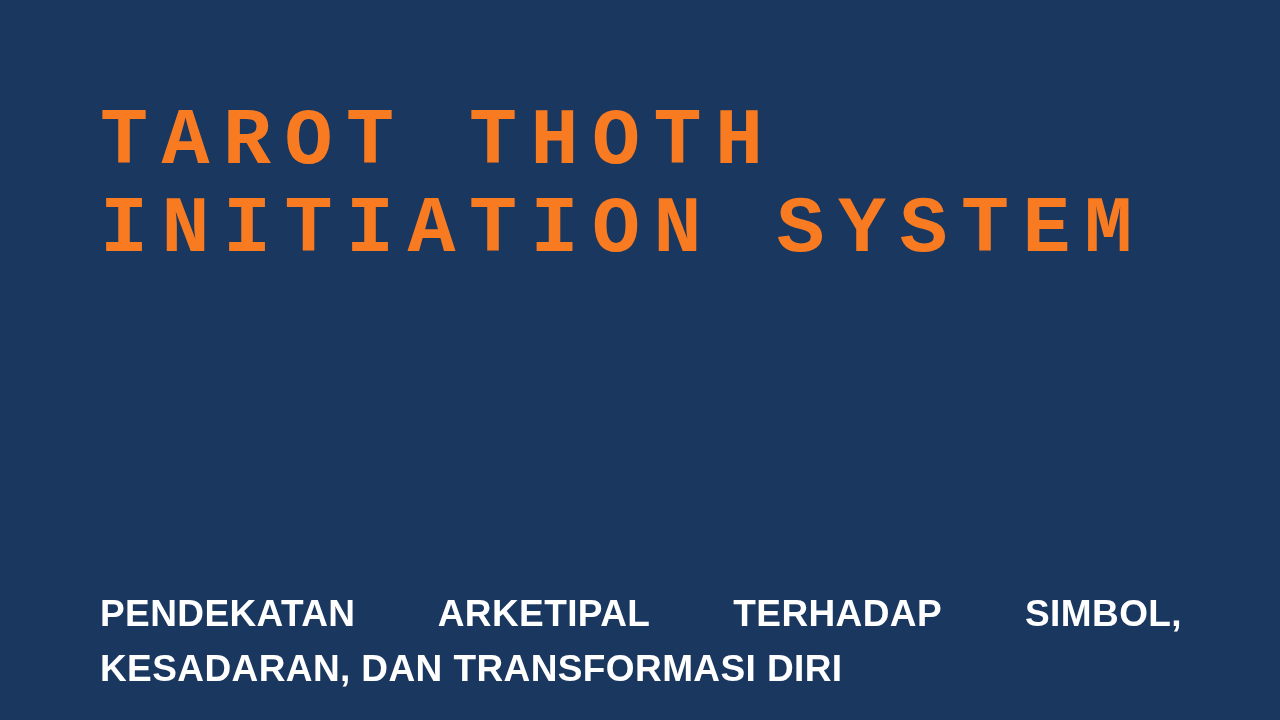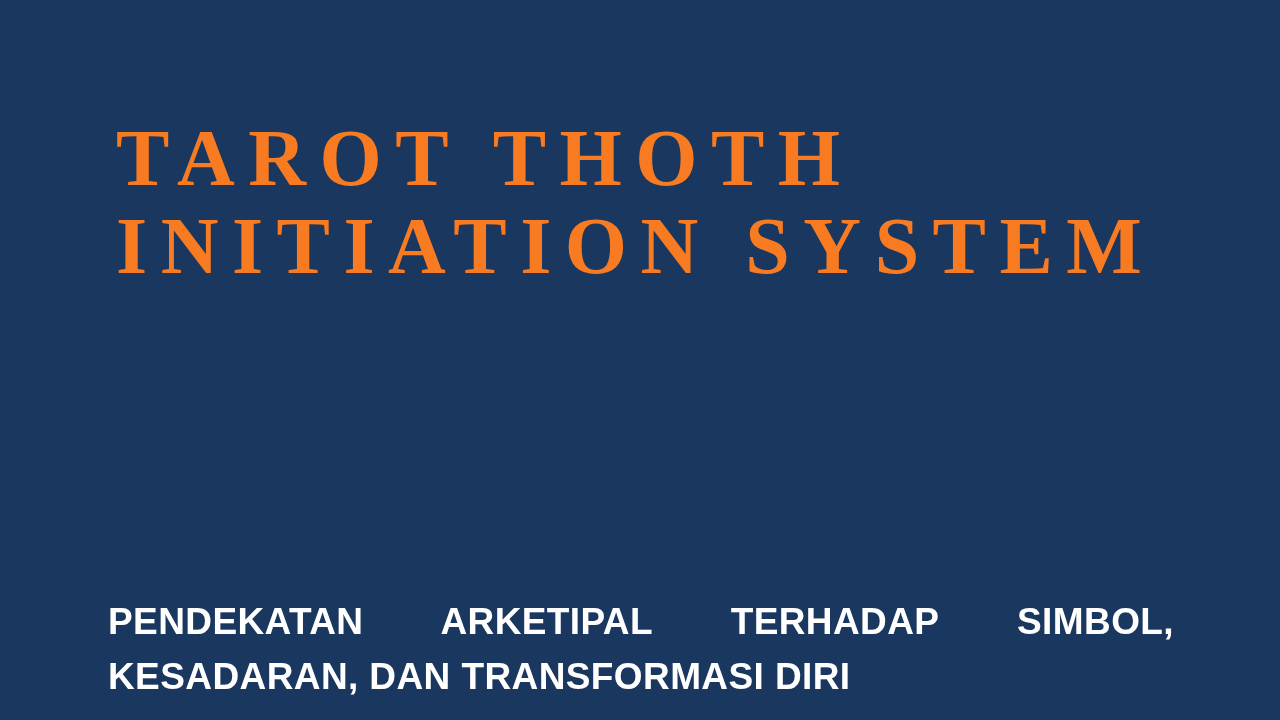--- a/index.html
+++ b/index.html
@@ -26,42 +26,42 @@
 
   
   .title-block {
     position: absolute;
     left: 100px;
     top: 98px;
     width: 1080px;
   }
 
   .slide-title {
-    margin: 16px;
+    margin: 0;
     color: #f97b21;
-    font-family: Liberation Serif, serif;
+    font-family: Liberation Mono, monospace;
     font-size: 80px;
     font-weight: bold;
     line-height: 88px;
     letter-spacing: 13.5px;
     text-transform: uppercase;
     white-space: pre-line;
     text-align: left;
   }
 
   
   .subtitle-block {
     position: absolute;
     left: 100px;
     top: 586px;
     width: 1082px;
   }
 
   .slide-subtitle {
-    margin: 8px;
+    margin: 0;
     color: #ffffff;
     font-family: "Liberation Sans", sans-serif;
     font-size: 37px;
     font-weight: bold;
     line-height: 55px;
     letter-spacing: 0.4px;
     text-transform: uppercase;
     text-align: justify;
     text-justify: inter-word;
   }

